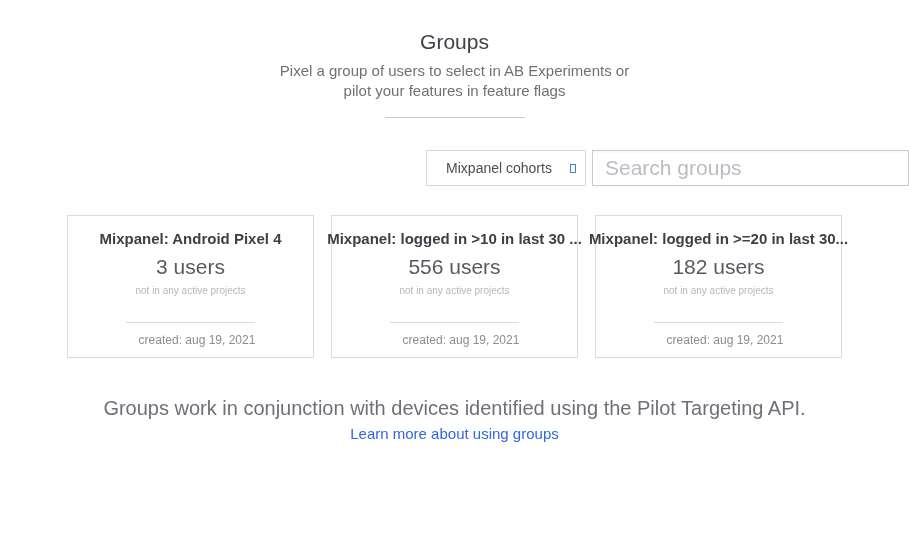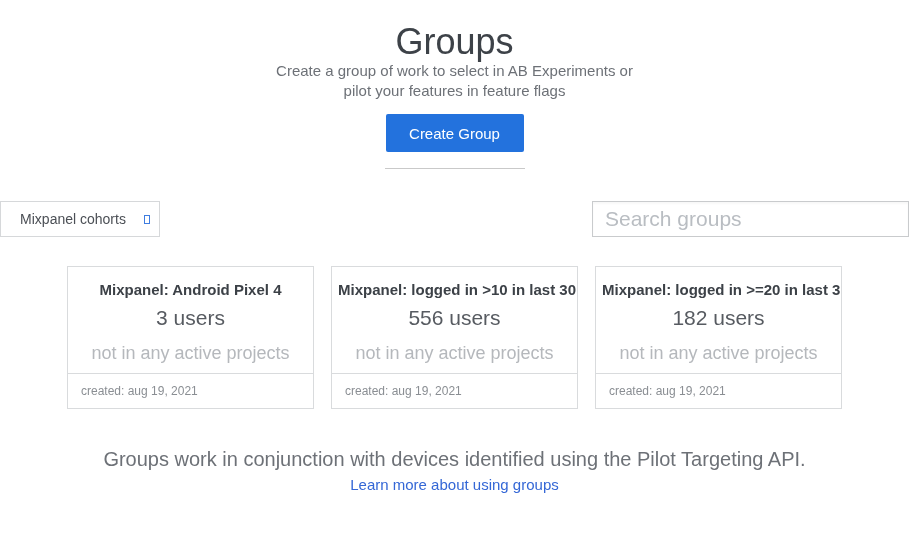--- a/index.html
+++ b/index.html
@@ -2,21 +2,21 @@
 <html><head>
 <meta charset="utf-8">
 <style>
   * { margin: 0; padding: 0; box-sizing: border-box; }
   html, body { width: 909px; height: 558px; background: #ffffff; overflow: hidden; }
   body { font-family: "Liberation Sans", "DejaVu Sans", sans-serif; }
 
   .page { width: 909px; padding-top: 27px; text-align: center; }
 
   .page-title {
-    font-size: 36px;
+    font-size: 21px;
     font-weight: 400;
     color: #3d4248;
     line-height: 30px;
   }
 
   .subtitle {
     margin-top: 4px;
     font-size: 15px;
     line-height: 20px;
     color: #6d7177;
@@ -39,21 +39,21 @@
   .divider {
     width: 140px;
     margin: 16px auto 0 auto;
     border: none;
     border-top: 1px solid #c9c9c9;
   }
 
   .filter-row {
     margin-top: 32px;
     display: flex;
-    justify-content: space-between;
+    justify-content: flex-end;
     gap: 6px;
     height: 36px;
   }
 
   .cohort-select {
     position: relative;
     width: 160px;
     height: 36px;
     border: 1px solid #d6d8da;
     background: #ffffff;
@@ -97,41 +97,42 @@
 
   .group-card {
     width: 247px;
     height: 143px;
     border: 1px solid #d9dbdd;
     background: #ffffff;
     display: flex;
     flex-direction: column;
     text-align: center;
     cursor: pointer;
+    align-items: center;
   }
   .card-body { flex: 1; padding-top: 14px; }
   .card-title {
     font-size: 15px;
     font-weight: 700;
     color: #3c4147;
     line-height: 18px;
     white-space: nowrap;
     overflow: hidden;
     padding: 0 6px;
   }
   .card-users {
     margin-top: 7px;
     font-size: 21px;
     font-weight: 300;
     color: #575b61;
     line-height: 24px;
   }
   .card-status {
-    margin-top: 14px;
-    font-size: 18px;
+    margin-top: 3px;
+    font-size: 10px;
     color: #b5b8bc;
     line-height: 18px;
   }
   .card-footer {
     height: 35px;
     border-top: 1px solid #d9dbdd;
     display: flex;
     align-items: center;
     padding-left: 13px;
     font-size: 12px;
@@ -157,25 +158,24 @@
   }
 </style>
 </head>
 <body>
 
 <div class="page">
 
   <h1 class="page-title">Groups</h1>
 
   <div class="subtitle">
-    <div>Create a group of work to select in AB Experiments or</div>
+    <div>Pixel a group of users to select in AB Experiments or</div>
     <div>pilot your features in feature flags</div>
   </div>
 
-  <button class="create-group-btn">Create Group</button>
 
   <hr class="divider">
 
   <div class="filter-row">
     <div class="cohort-select">
       <span class="label">Mixpanel cohorts</span>
       <span class="tofu-icon"></span>
     </div>
     <input class="search-input" type="text" placeholder="Search groups" style="">
   </div>

